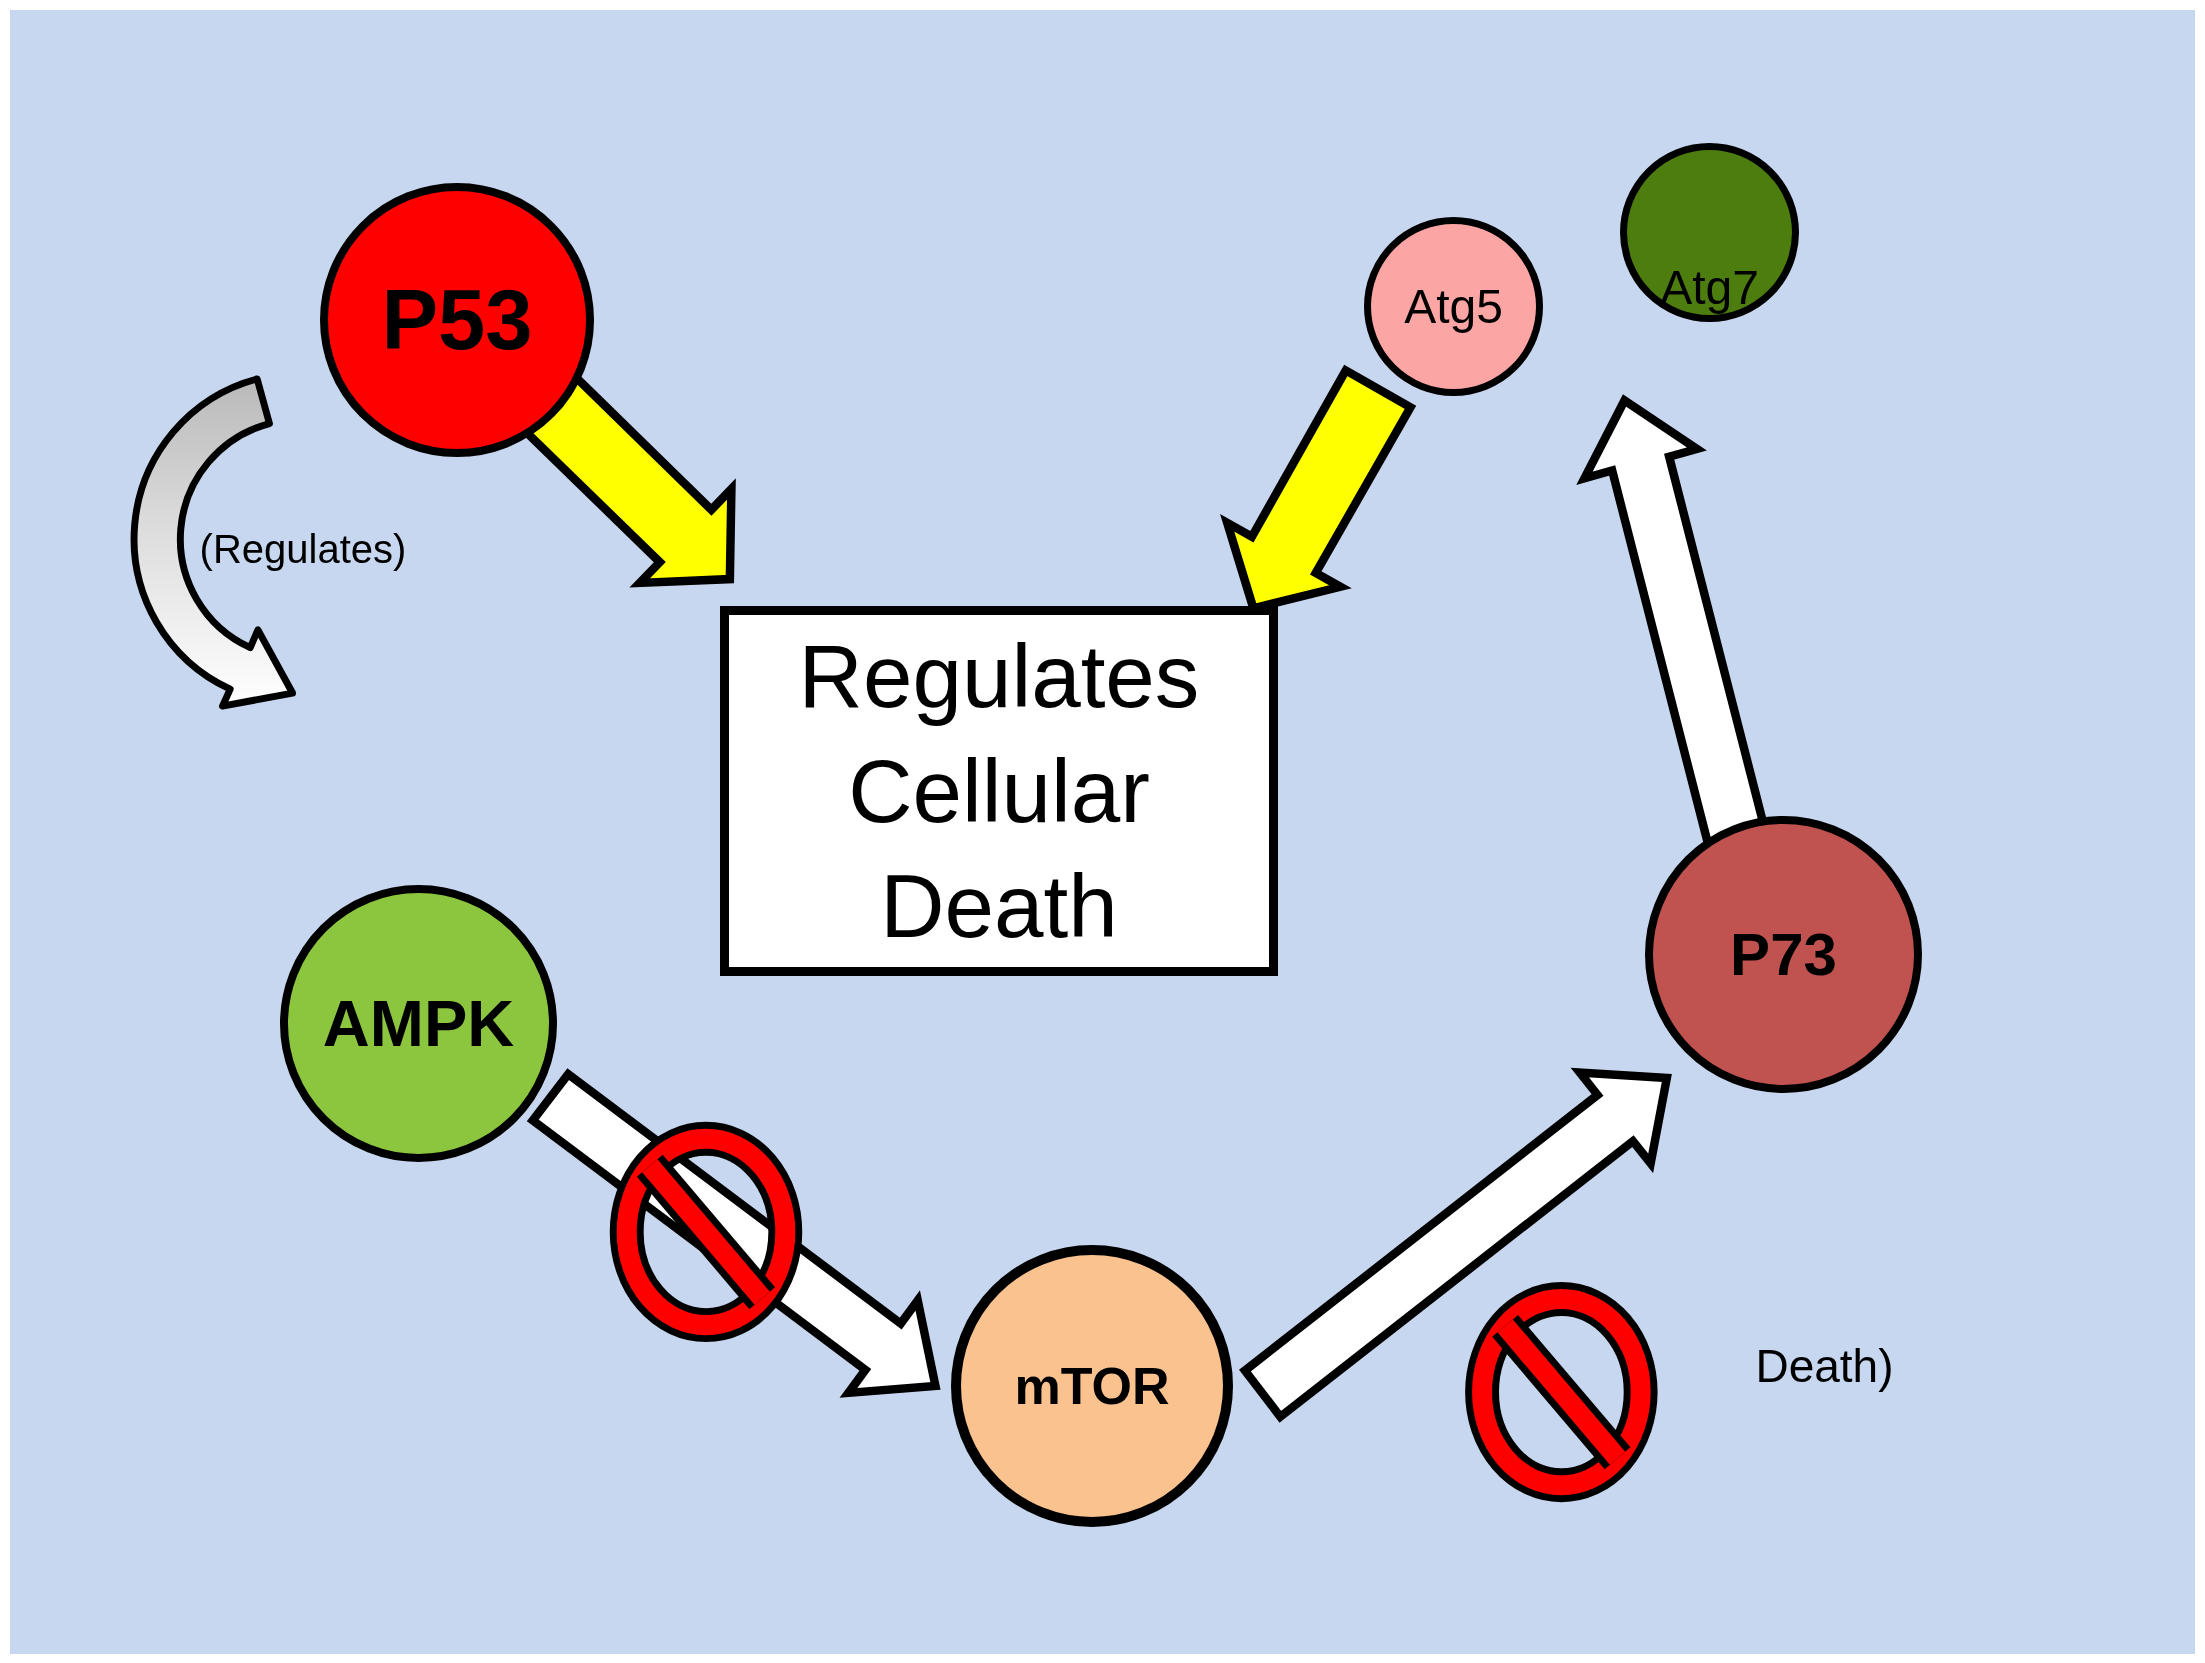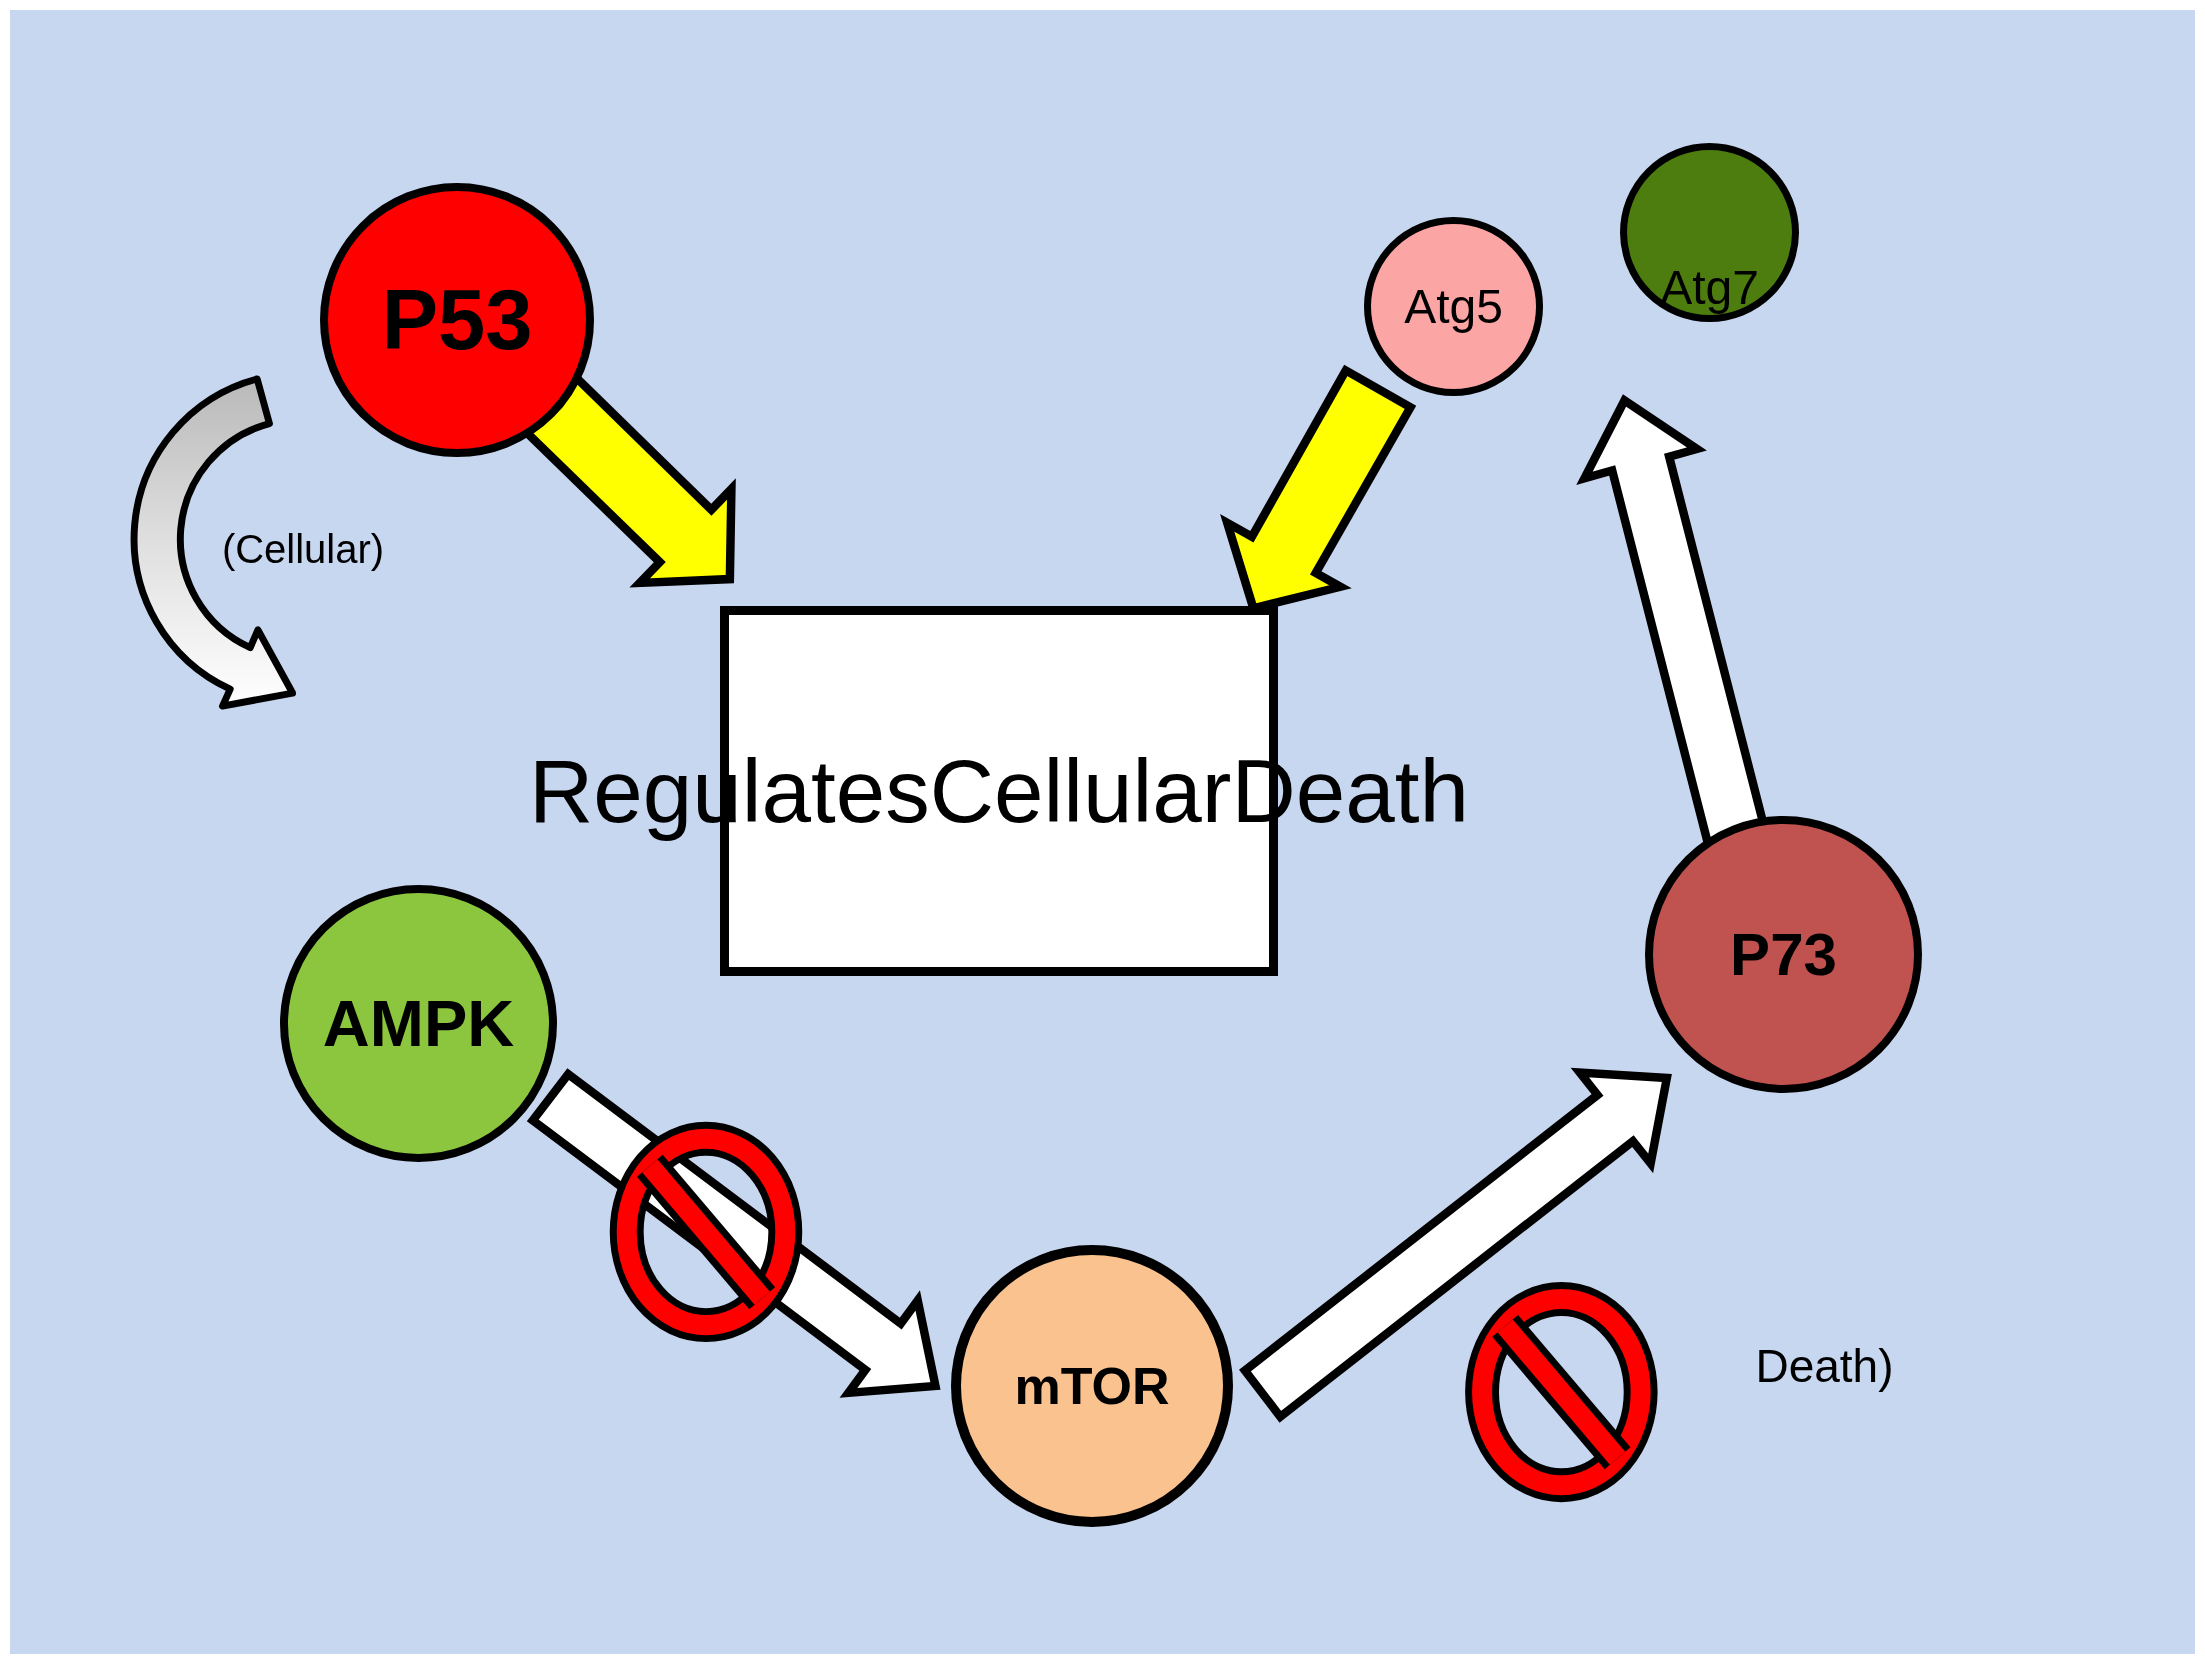--- a/index.html
+++ b/index.html
@@ -42,21 +42,21 @@
   #node-mtor { left: 951px; top: 1245px; width: 282px; height: 282px; font-size: 52px; border-width: 10px; }
   #node-p73  { left: 1645px; top: 816px; width: 277px; height: 277px; font-size: 60px; }
   #center-box {
     position: absolute;
     left: 720px; top: 606px;
     width: 558px; height: 370px;
     box-sizing: border-box;
     border: 9.2px solid #000;
     background: #ffffff;
     display: flex;
-    flex-direction: row;
+    flex-direction: column;
     align-items: center;
     justify-content: center;
     font-size: 89px;
     line-height: 115px;
     color: #000;
     text-align: center;
   }
   .annotation {
     position: absolute;
     color: #000;
@@ -139,19 +139,19 @@
   <div class="node bold" id="node-p73" style="background-color: rgb(192, 82, 80);">
     <span>P73</span>
   </div>
 
   <div id="center-box">
     <div>Regulates</div>
     <div>Cellular</div>
     <div>Death</div>
   </div>
 
-  <div class="annotation" id="recruits-label">(Cellular)</div>
+  <div class="annotation" id="recruits-label">(Regulates)</div>
 
   <div class="annotation" id="if-mtor-label">
     <div>Death)</div>
   </div>
 </div>
 
 
 </body></html>

